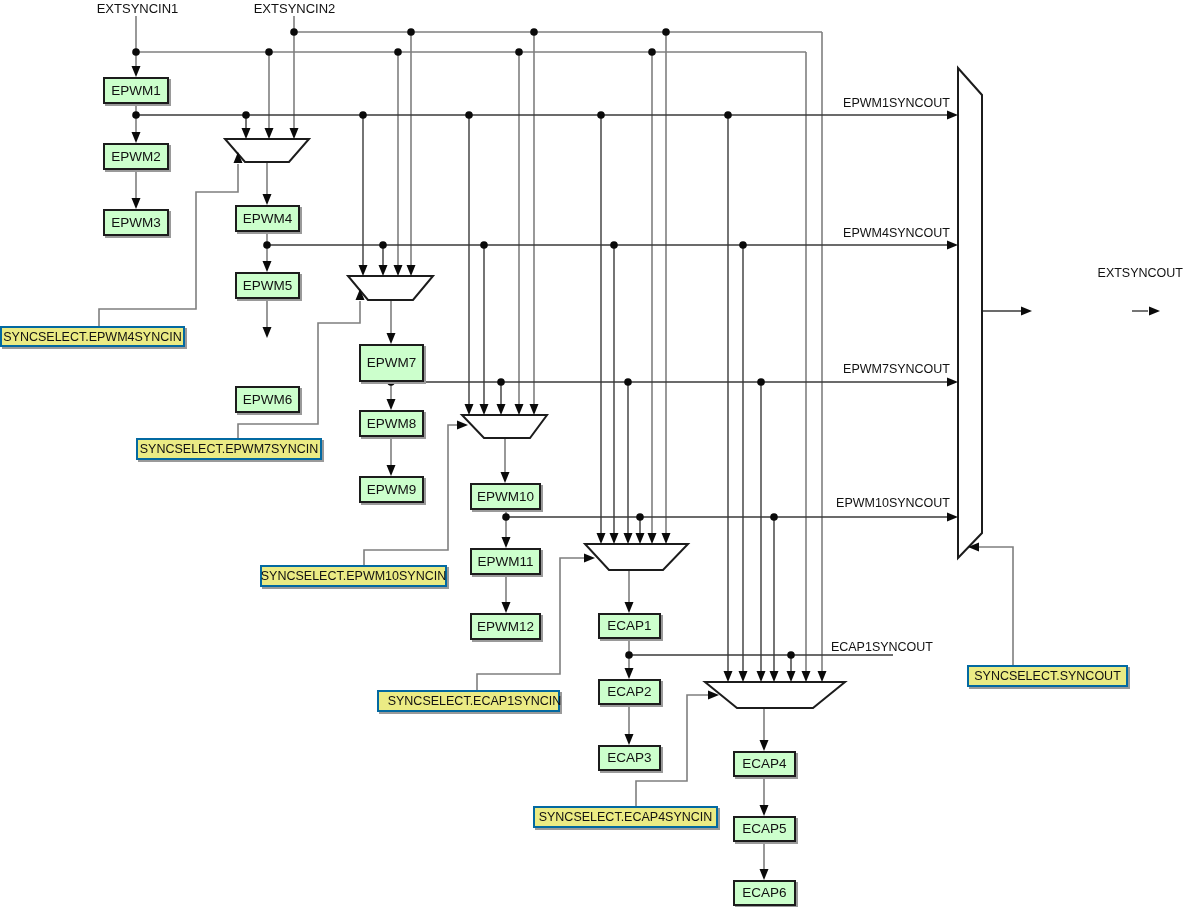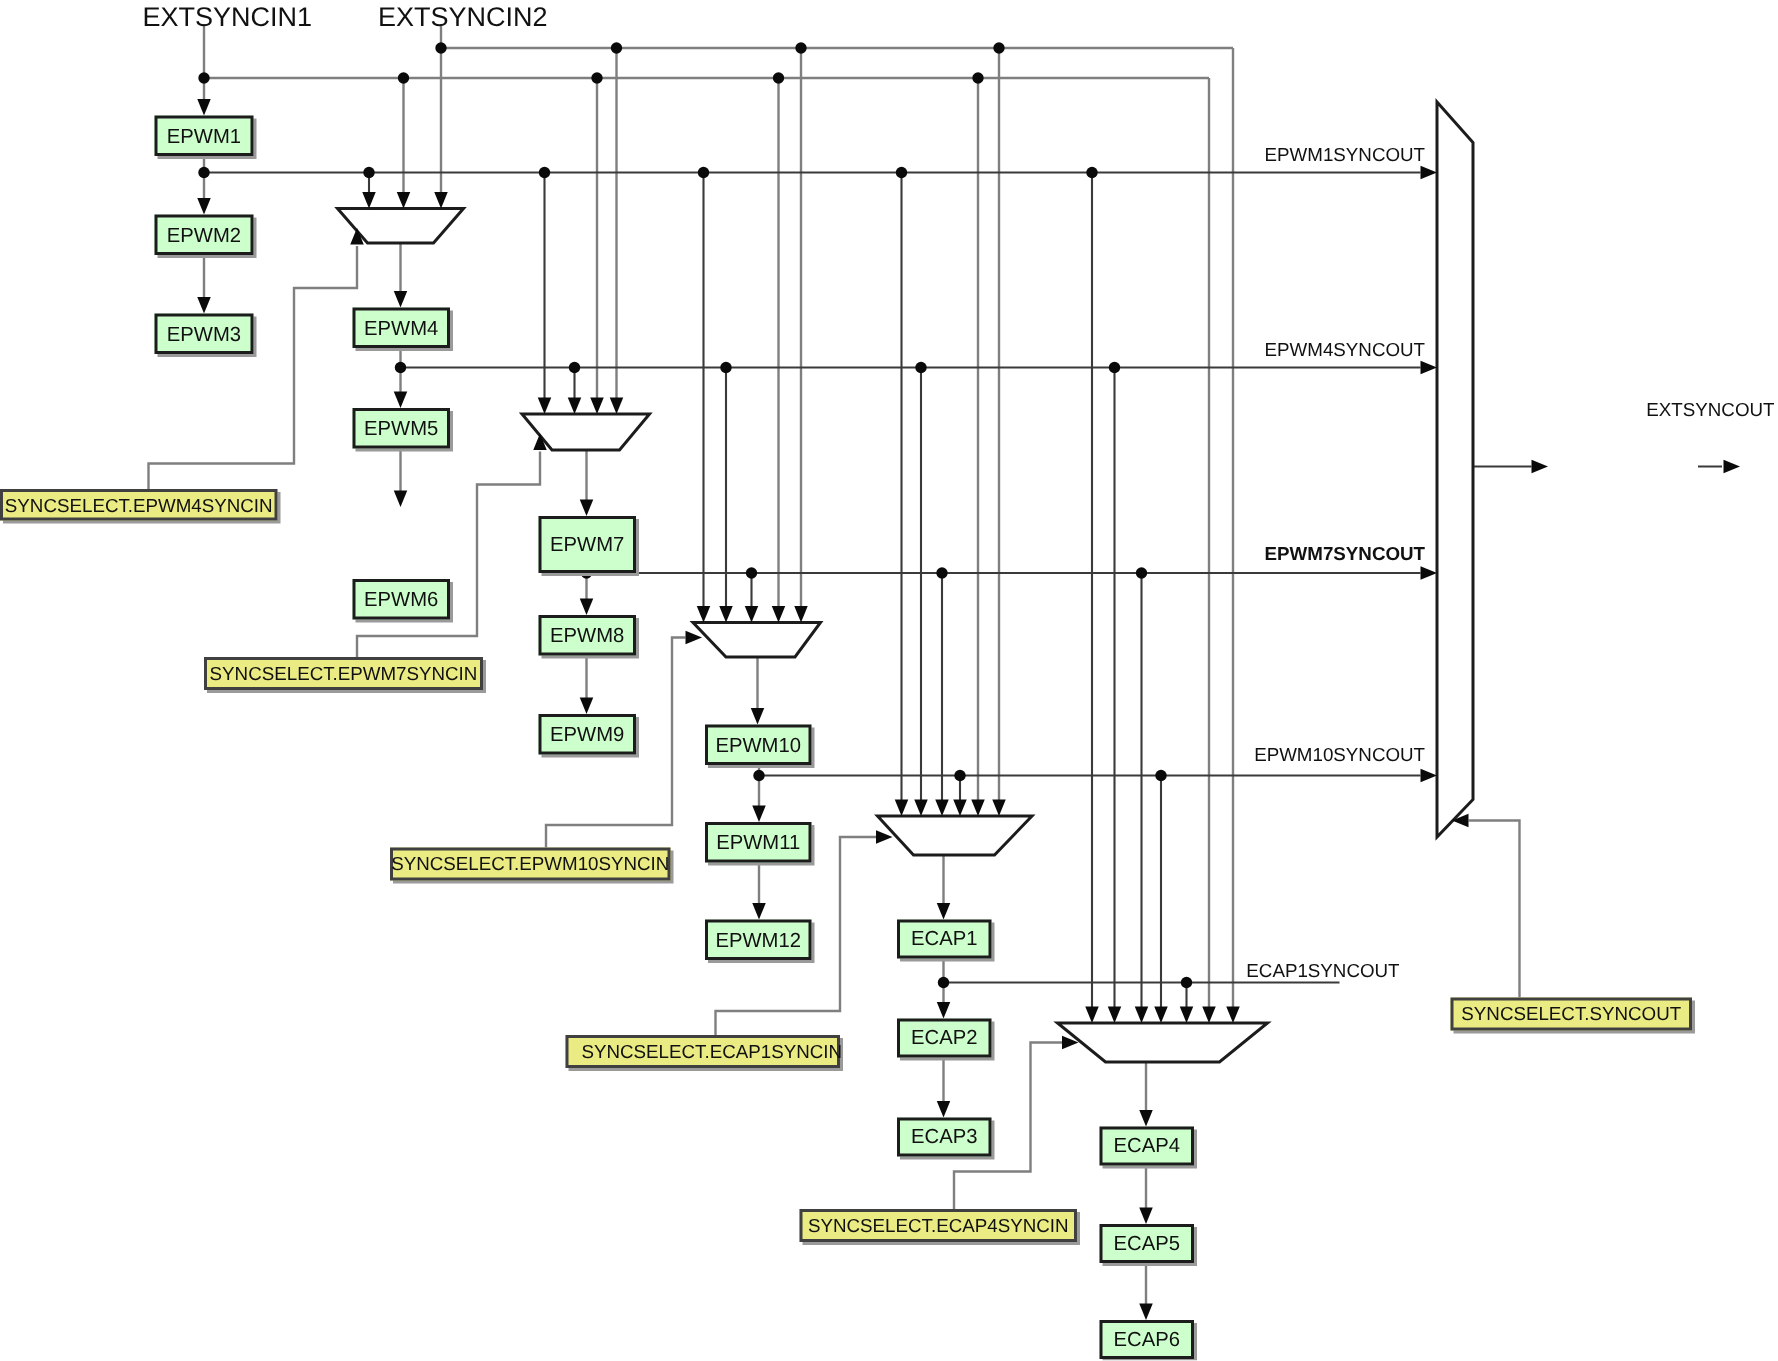--- a/index.html
+++ b/index.html
@@ -4,24 +4,24 @@
 <style>
   html,body{margin:0;padding:0;background:#fff;}
   #canvas{position:relative;width:1185px;height:907px;background:#fff;overflow:hidden;
           font-family:"Liberation Sans", sans-serif;color:#111;}
   #wires{position:absolute;left:0;top:0;}
   .mod{position:absolute;box-sizing:border-box;background:var(--module_fill,#ccffcc);
        border:2px solid #1c1c1c;box-shadow:2px 2px 0 #9a9a9a;
        display:flex;align-items:center;justify-content:center;
        font-size:13.5px;line-height:1;}
   .sel{position:absolute;box-sizing:border-box;background:var(--select_fill,#ebeb84);
-       border:2px solid #404040;box-shadow:2px 2px 0 #9a9a9a;
+       border:2px solid #0369a1;box-shadow:2px 2px 0 #9a9a9a;
        display:flex;align-items:center;justify-content:center;
        font-size:12.5px;white-space:nowrap;}
-  .toplab{position:absolute;font-size:18px;text-align:center;white-space:nowrap;}
+  .toplab{position:absolute;font-size:13px;text-align:center;white-space:nowrap;}
   .siglab{position:absolute;font-size:12.5px;text-align:right;white-space:nowrap;width:120px;}
   .pulse{position:absolute;box-sizing:border-box;background:var(--pulse_fill,#dce4f0);
        border:2px solid #1c1c1c;box-shadow:2px 2px 0 #9a9a9a;
        display:flex;flex-direction:column;align-items:center;justify-content:center;
        font-size:11.5px;line-height:1.2;text-align:center;}
 </style>
 </head>
 <body>
 
 <div id="canvas">
@@ -206,19 +206,19 @@
 
   <div class="sel" style="left:0px;top:326px;width:185px;height:21px;">SYNCSELECT.EPWM4SYNCIN</div>
   <div class="sel" style="left:136px;top:438px;width:186px;height:22px;">SYNCSELECT.EPWM7SYNCIN</div>
   <div class="sel" style="left:260px;top:565px;width:187px;height:22px;">SYNCSELECT.EPWM10SYNCIN</div>
   <div class="sel" style="left:377px;top:690px;width:183px;height:22px;padding-left:12px;">SYNCSELECT.ECAP1SYNCIN</div>
   <div class="sel" style="left:533px;top:806px;width:185px;height:22px;">SYNCSELECT.ECAP4SYNCIN</div>
   <div class="sel" style="left:967px;top:665px;width:161px;height:22px;">SYNCSELECT.SYNCOUT</div>
 
   <div class="siglab" style="left:830px;top:96px;">EPWM1SYNCOUT</div>
   <div class="siglab" style="left:830px;top:226px;">EPWM4SYNCOUT</div>
-  <div class="siglab" style="left:830px;top:362px;font-weight:bold;">EPWM7SYNCOUT</div>
+  <div class="siglab" style="left:830px;top:362px;">EPWM7SYNCOUT</div>
   <div class="siglab" style="left:830px;top:496px;">EPWM10SYNCOUT</div>
   <div class="siglab" style="left:813px;top:640px;">ECAP1SYNCOUT</div>
   <div class="siglab" style="left:1063px;top:266px;">EXTSYNCOUT</div>
 
 
 </div>
 
 </body></html>

